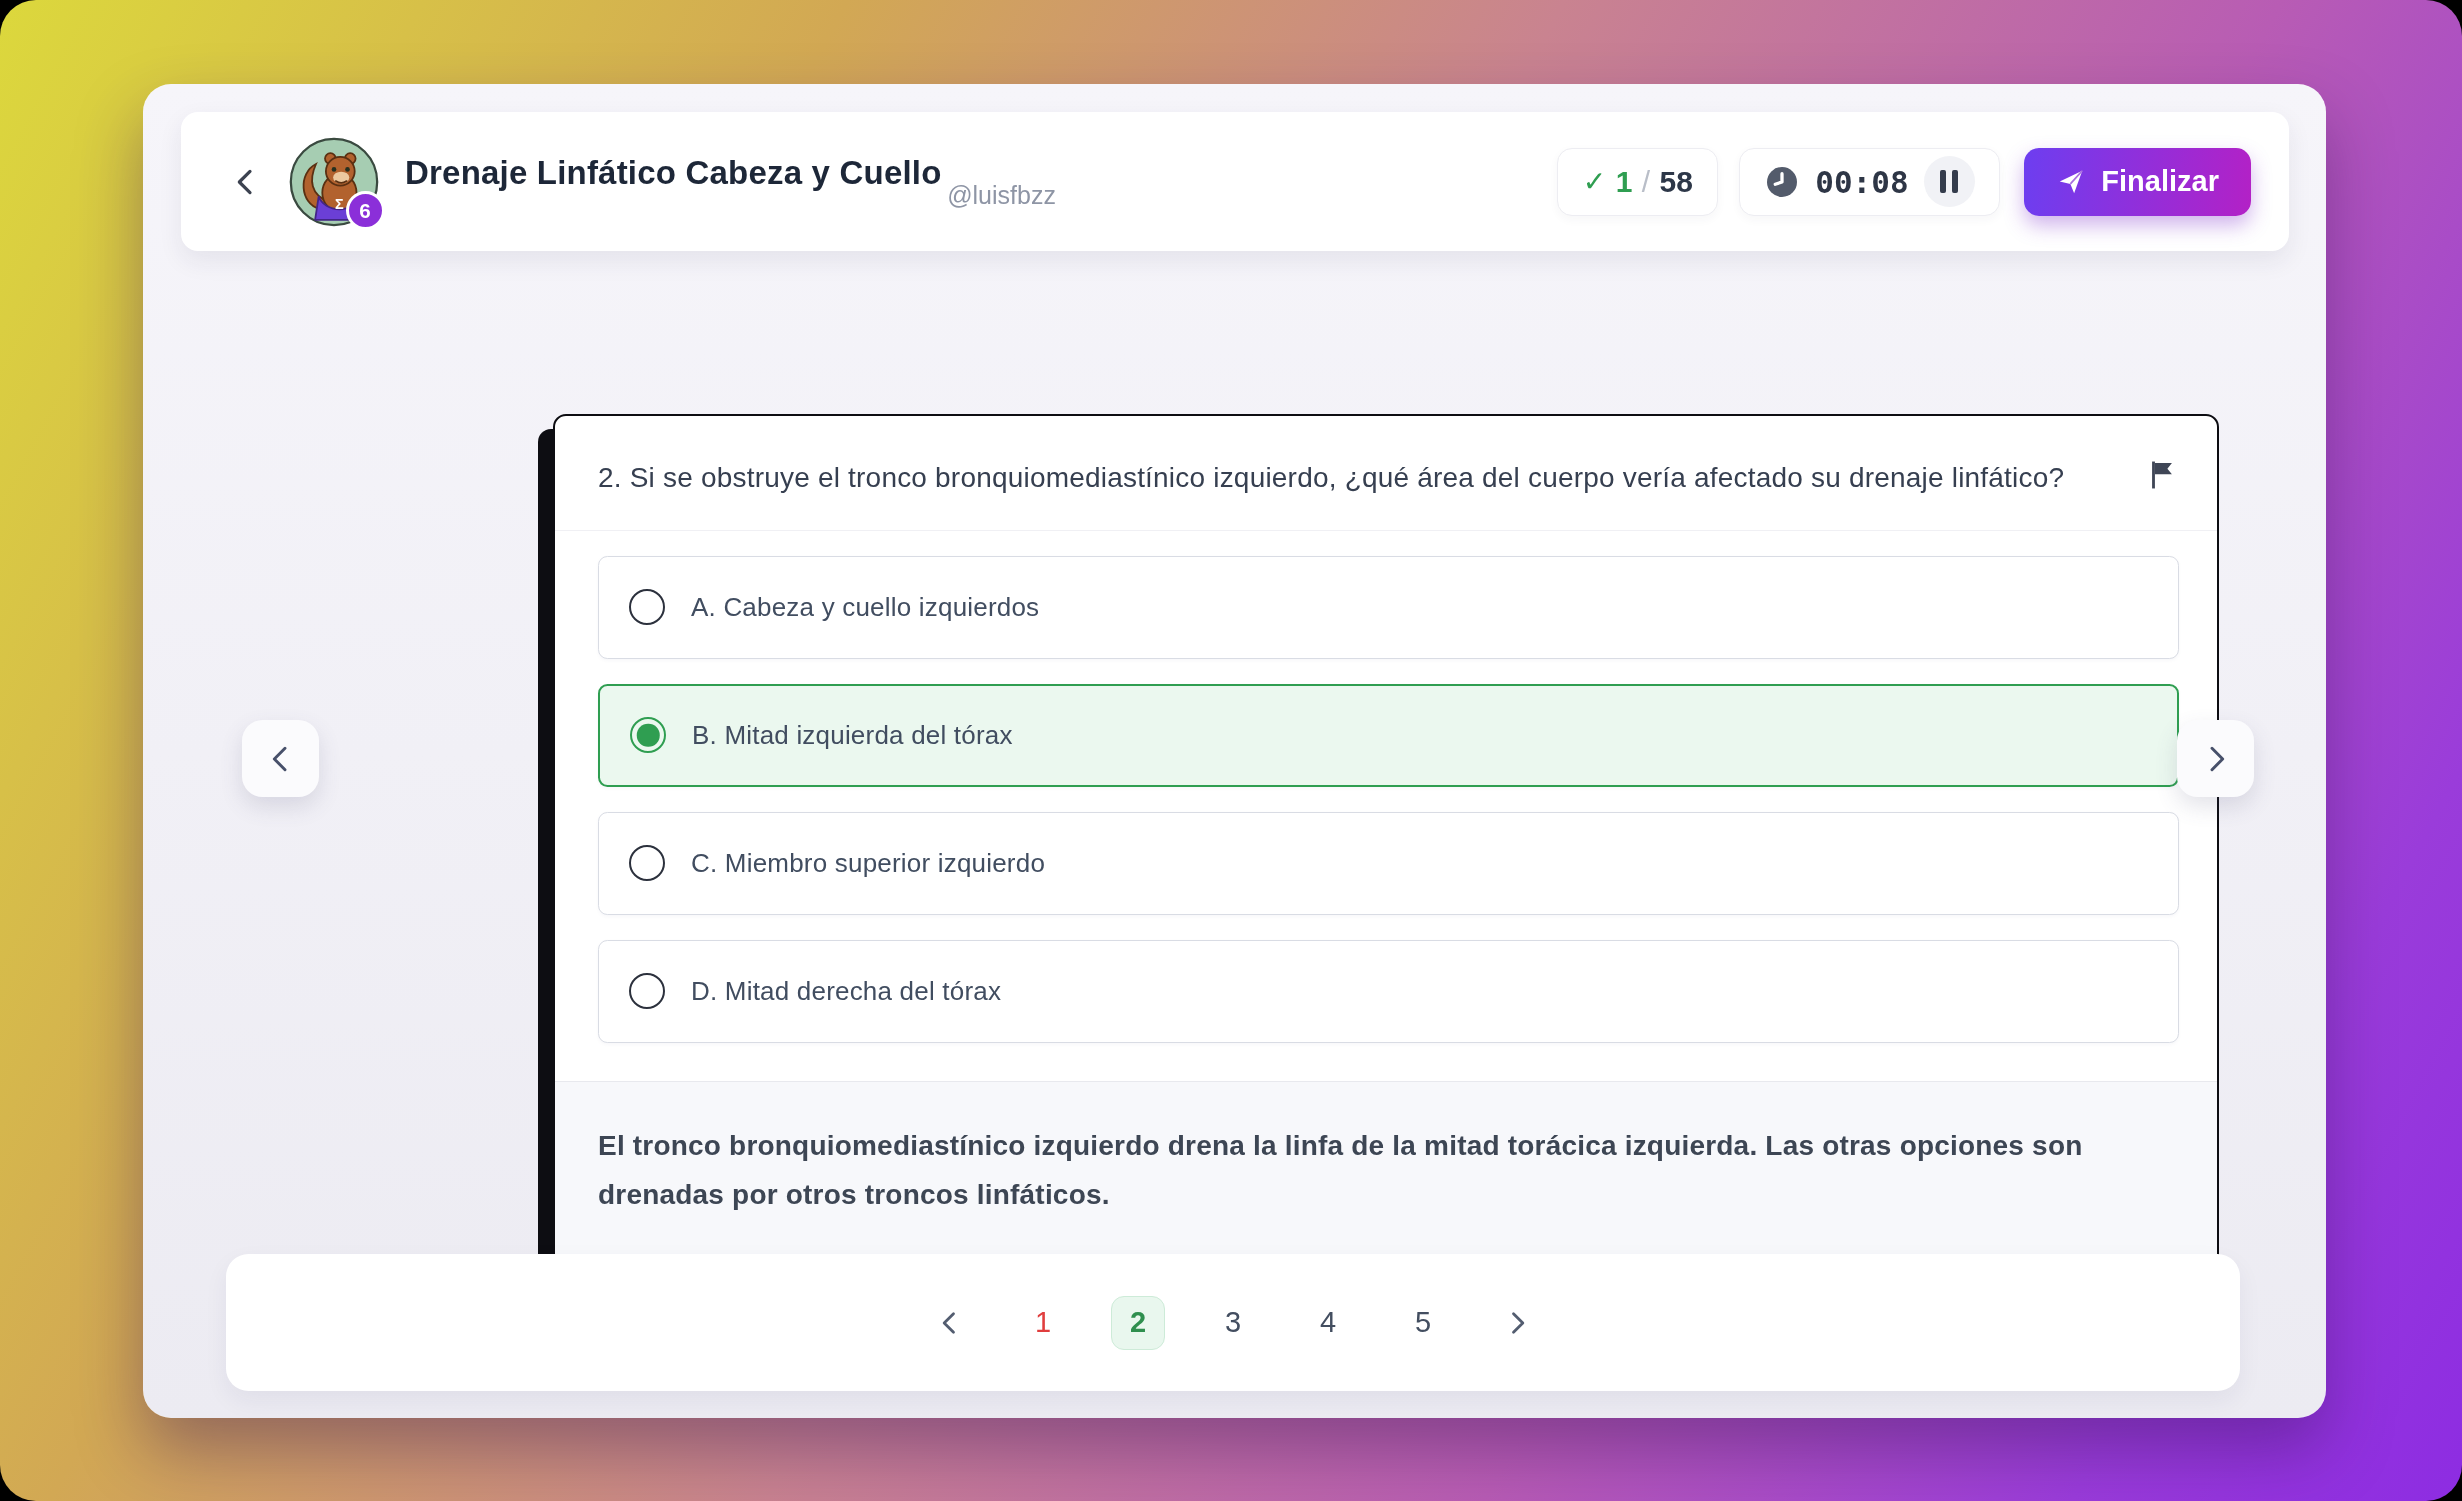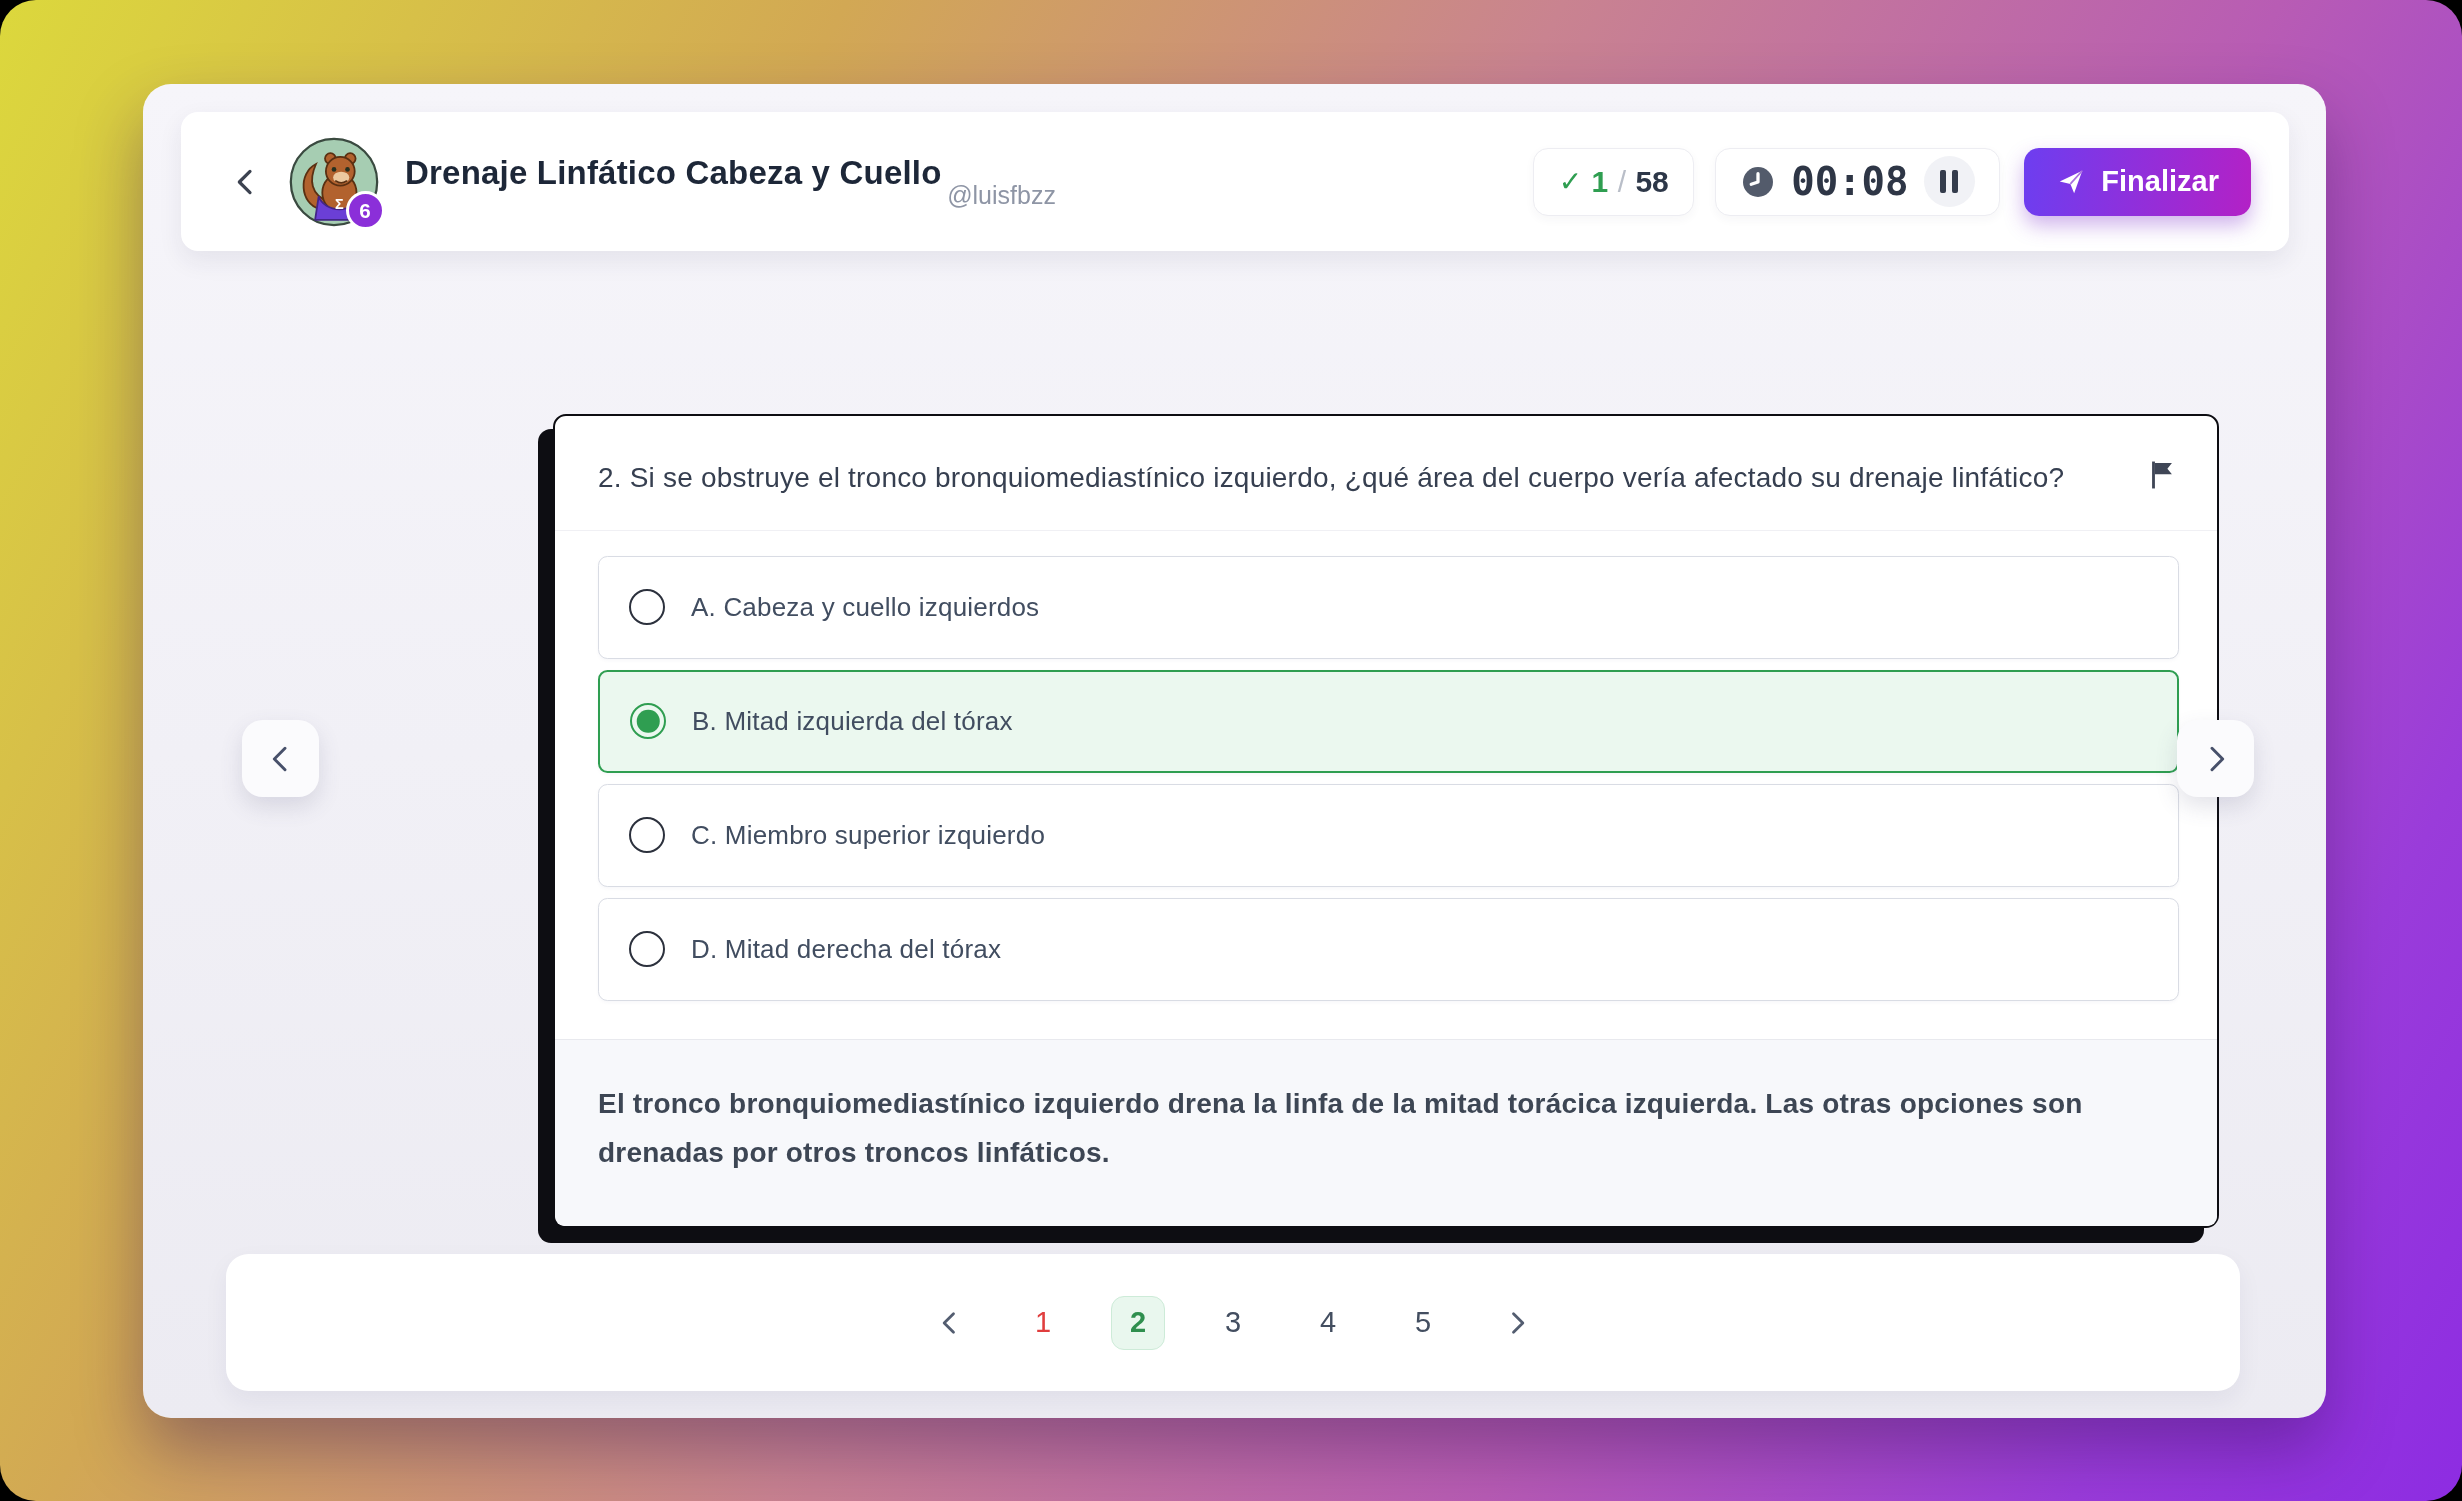--- a/index.html
+++ b/index.html
@@ -29,39 +29,39 @@
 
   .pill { height:68px; background:#fff; border:1.9px solid #ededf2; border-radius:15px;
     display:flex; align-items:center; padding:0 24.4px; box-shadow:0 3.8px 9.4px rgba(40,40,80,.04); }
   .progress-pill { gap:9.4px; font-size:30px; font-weight:bold; }
   .progress-check { color:var(--accent-green,#2f9e51); font-size:28px; font-weight:normal; }
   .progress-current { color:var(--accent-green,#2f9e51); }
   .progress-sep { color:#b9bec8; font-weight:normal; }
   .progress-total { color:#2d3748; }
 
   .timer-pill { gap:15px; margin-left:20.6px; }
-  .timer-value { font-family:"DejaVu Sans Mono", monospace; font-size:39px; font-weight:bold; color:#2e3646; }
+  .timer-value { font-family:"DejaVu Sans Mono", monospace; font-size:31px; font-weight:bold; color:#2e3646; }
   .pause-btn { width:51px; height:51px; border-radius:50%; background:#f1f2f6; display:flex; gap:6.6px;
     align-items:center; justify-content:center; cursor:pointer; }
   .pause-btn i { display:block; width:5.6px; height:22.5px; background:#343c4c; border-radius:1.9px; }
 
   .finish-btn { height:68px; margin-left:24.4px; border:none; cursor:pointer; border-radius:15px;
     background:linear-gradient(95deg,var(--finish-grad-start,#6d3ef0),var(--finish-grad-end,#b321c6));
     color:#fff; font-size:29px; font-weight:bold; font-family:inherit;
     display:flex; align-items:center; gap:15px; padding:14px 32px;
     box-shadow:0 9.4px 20.6px rgba(120,40,200,.35); }
 
   
   .q-card { position:absolute; left:410px; top:330px; width:1666px; background:#fff;
     border:2.8px solid #0d0d12; border-radius:13px; box-shadow:-15px 15px 0 #0d0d12; }
   .q-head { display:flex; justify-content:space-between; align-items:flex-start; padding:38px 38px 28px 43px; }
   .q-text { width:1473px; font-size:28px; line-height:1.72; color:#363f50; letter-spacing:0.2px; }
   .flag-btn { margin-top:3.8px; cursor:pointer; }
 
-  .q-options { display:flex; flex-direction:column; gap:11px; padding:24.4px 38px 38px 43px;
+  .q-options { display:flex; flex-direction:column; gap:25px; padding:24.4px 38px 38px 43px;
     border-top:1.9px solid #f0f0f4; }
   .option { height:103px; display:flex; align-items:center; gap:26px; padding:0 30px;
     border:1.9px solid #d9dce4; border-radius:9.4px; background:#fff; cursor:pointer;
     box-shadow:0 1.9px 3.8px rgba(40,40,80,.03); }
   .option-label { font-size:26px; color:#414d60; letter-spacing:0.2px; }
   .radio { position:relative; width:36px; height:36px; border-radius:50%; border:2.3px solid #2c313d; flex:0 0 auto; }
   .option.selected { background:#ebf8ef; border:2.8px solid var(--accent-green,#2f9e51); }
   .option.selected .radio { border-color:var(--accent-green,#2f9e51); }
   .option.selected .radio::after { content:""; position:absolute; left:50%; top:50%; width:22.5px; height:22.5px;
     transform:translate(-50%,-50%); border-radius:50%; background:var(--accent-green,#2f9e51); }

